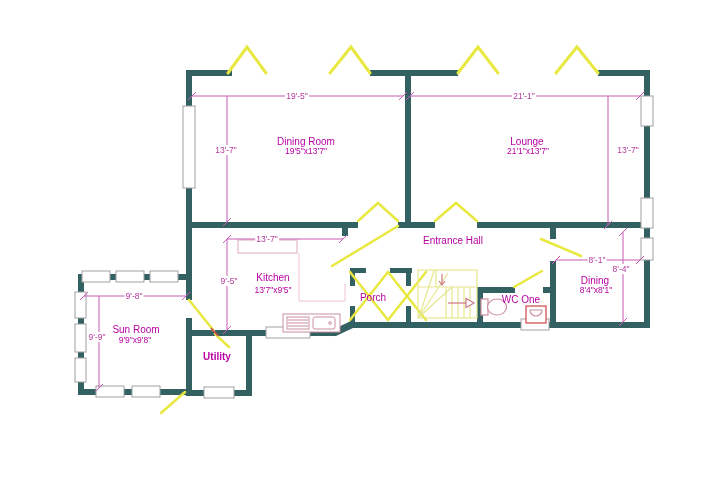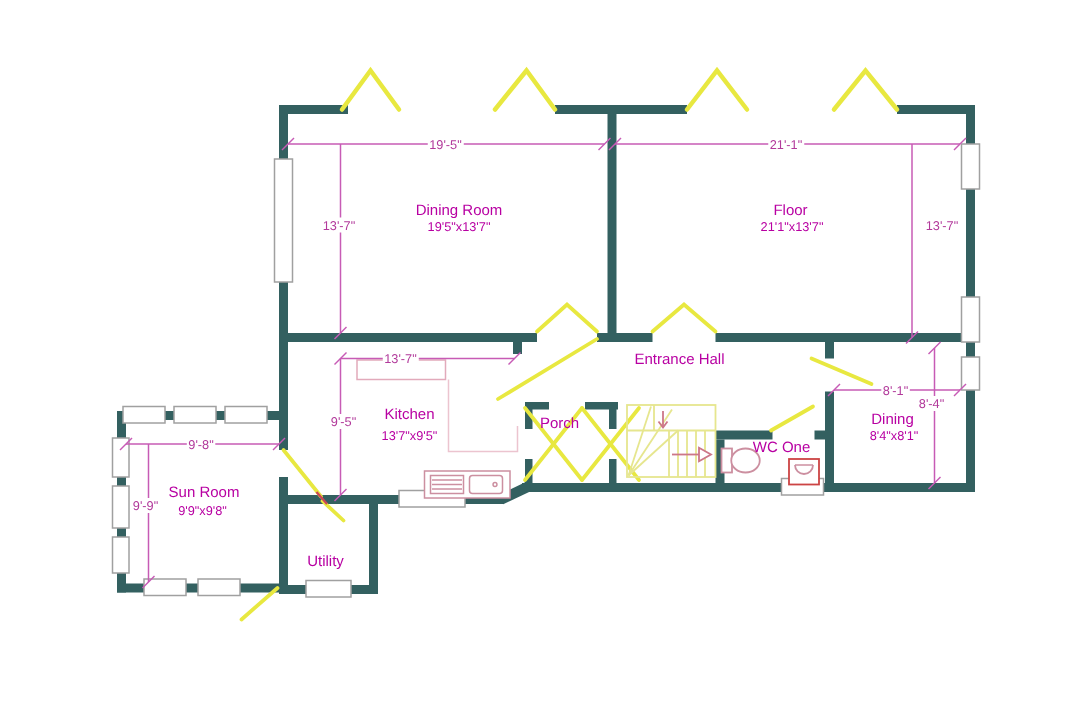--- a/index.html
+++ b/index.html
@@ -169,39 +169,39 @@
     <line x1="619" y1="326" x2="627" y2="318"></line>
     <line x1="80" y1="300" x2="88" y2="292"></line>
     <line x1="182" y1="300" x2="190" y2="292"></line>
     <line x1="95" y1="392" x2="103" y2="384"></line>
   </g>
 </svg>
 
 <div class="lbl" style="left:306px;top:141px;">Dining Room</div>
 <div class="lbl rs" style="left:306px;top:152px;">19'5"x13'7"</div>
 
-<div class="lbl" style="left:527px;top:141px;">Floor</div>
+<div class="lbl" style="left:527px;top:141px;">Lounge</div>
 <div class="lbl rs" style="left:528px;top:152px;">21'1"x13'7"</div>
 
 <div class="lbl" style="left:453px;top:240px;">Entrance Hall</div>
 
 <div class="lbl" style="left:273px;top:277px;text-align:right;">Kitchen</div>
 <div class="lbl rs" style="left:273px;top:291px;">13'7"x9'5"</div>
 
-<div class="lbl" style="left:373px;top:283px;">Porch</div>
+<div class="lbl" style="left:373px;top:297px;">Porch</div>
 
 <div class="lbl" style="left:521px;top:299px;">WC One</div>
 
 <div class="lbl" style="left:595px;top:280px;">Dining</div>
 <div class="lbl rs" style="left:596px;top:291px;">8'4"x8'1"</div>
 
 <div class="lbl" style="left:136px;top:329px;">Sun Room</div>
 <div class="lbl rs" style="left:135px;top:341px;">9'9"x9'8"</div>
 
-<div class="lbl" style="left:217px;top:375px;">Utility</div>
+<div class="lbl" style="left:217px;top:356px;font-weight:bold;">Utility</div>
 
 <div class="dl" style="left:297px;top:96px;">19'-5"</div>
 <div class="dl" style="left:524px;top:96px;">21'-1"</div>
 <div class="dl" style="left:226px;top:150px;">13'-7"</div>
 <div class="dl" style="left:628px;top:150px;">13'-7"</div>
 <div class="dl" style="left:267px;top:239px;">13'-7"</div>
 <div class="dl" style="left:229px;top:281px;">9'-5"</div>
 <div class="dl" style="left:597px;top:260px;">8'-1"</div>
 <div class="dl" style="left:621px;top:269px;">8'-4"</div>
 <div class="dl" style="left:134px;top:296px;">9'-8"</div>

